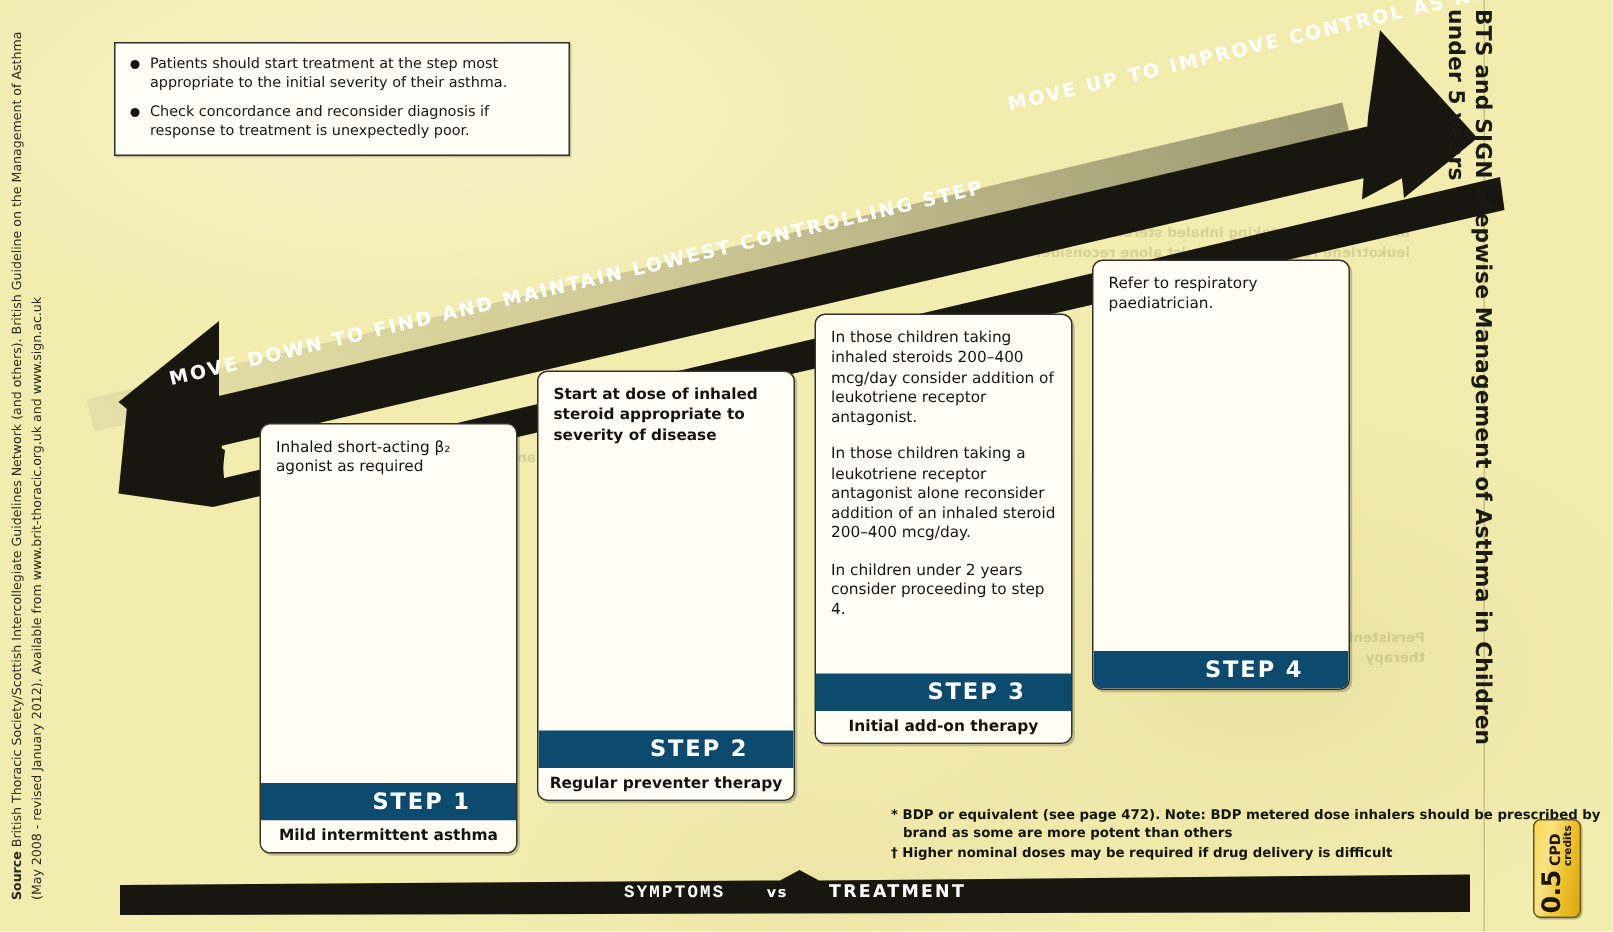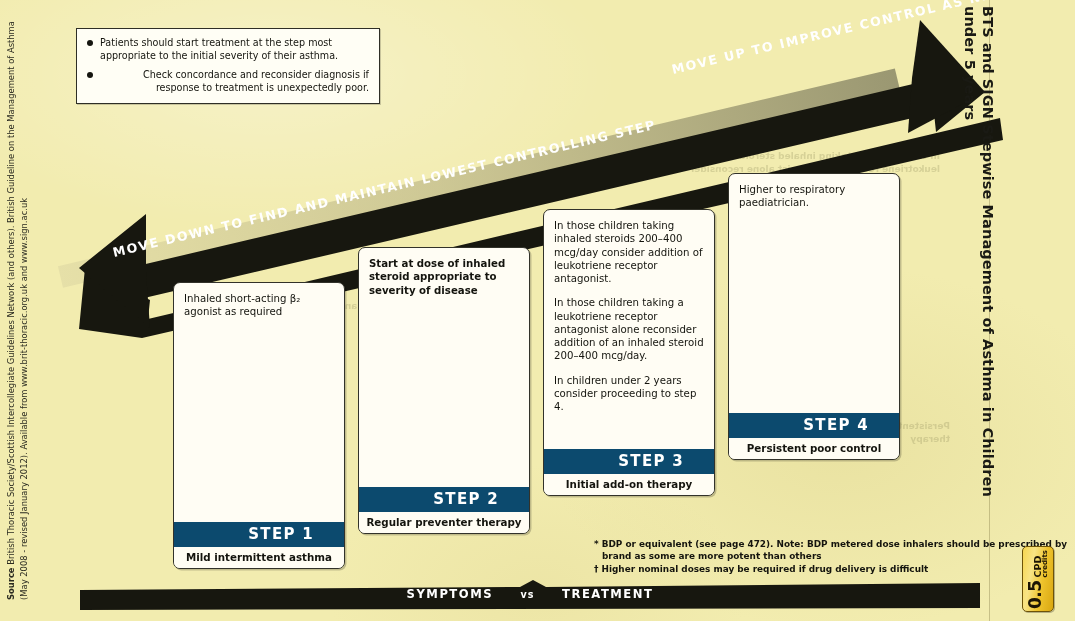--- a/index.html
+++ b/index.html
@@ -90,21 +90,21 @@
     padding: 8px 10px 8px 8px;
   }
   .note-item {
     display: flex;
     align-items: flex-start;
     margin-bottom: 7px;
     font-size: 9.6px;
     line-height: 1.32;
     color: #15150f;
   }
-  .note-item:last-child { margin-bottom: 0; text-align: right; }
+  .note-item:last-child { margin-bottom: 0; }
   .bullet {
     flex: 0 0 auto;
     width: 6px; height: 6px;
     border-radius: 50%;
     background: #15150f;
     margin: 3px 7px 0 2px;
   }
 
   
   #arrow-layer {
@@ -201,21 +201,21 @@
     color: #ffffff;
     font-weight: bold;
     font-size: 11.6px;
     letter-spacing: 1.5px;
   }
   #bottom-bar-labels .vs {
     font-size: 9.6px;
     letter-spacing: 1px;
     margin: 0 22px;
   }
-  #bottom-bar-labels .sym { margin-right: 0; }
+  #bottom-bar-labels .sym { margin-right: 0; font-family: Liberation Mono, monospace; }
 
   
   #cpd-badge {
     position: absolute;
     left: 1022px;
     top: 546px;
     width: 30px;
     height: 64px;
     border-radius: 5px;
     border: 1px solid #6d5308;
@@ -347,24 +347,23 @@
       <p>In those children taking inhaled steroids 200–400 mcg/day consider addition of leukotriene receptor antagonist.</p>
       <p>In those children taking a leukotriene receptor antagonist alone reconsider addition of an inhaled steroid 200–400 mcg/day.</p>
       <p>In children under 2 years consider proceeding to step 4.</p>
     </div>
     <div class="step-band">STEP 3</div>
     <div class="step-sub">Initial add-on therapy</div>
   </div>
 
   <div class="step" id="step4">
     <div class="step-body">
-      <p>Higher to respiratory paediatrician.</p>
+      <p>Refer to respiratory paediatrician.</p>
     </div>
     <div class="step-band">STEP 4</div>
-    <div class="step-sub">Persistent poor control</div>
   </div>
 
   <div id="footnotes">
     <span class="fn">* BDP or equivalent (see page 472). Note: BDP metered dose inhalers should be prescribed by brand as some are more potent than others</span>
     <span class="fn">† Higher nominal doses may be required if drug delivery is difficult</span>
   </div>
 
   <div id="bottom-bar">
     <svg width="900" height="38" viewBox="0 0 900 38" xmlns="http://www.w3.org/2000/svg">
       <polygon fill="#17170f" points="0,12 440,9 453,2 466,9 900,5 900,30 0,32 "></polygon>

